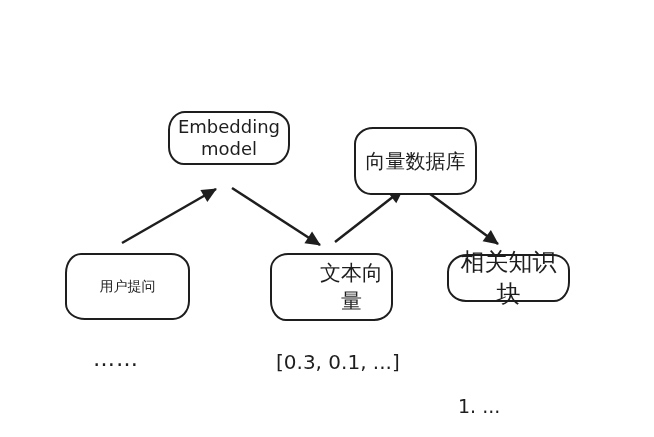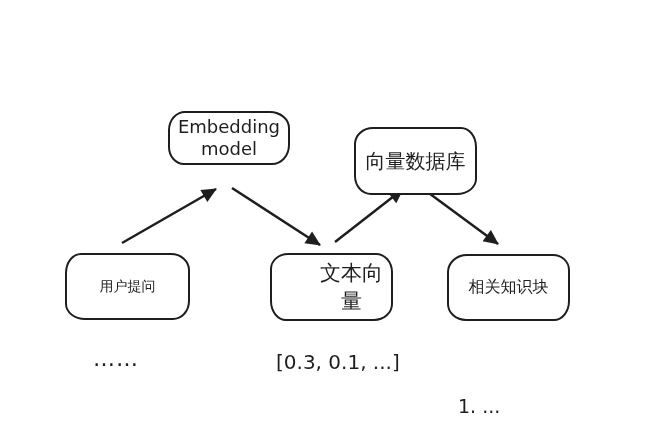--- a/index.html
+++ b/index.html
@@ -24,21 +24,21 @@
     justify-content: center;
     text-align: center;
     color: #1e1e1e;
     z-index: 2;
   }
   
   .node-embedding   { left:168px; top:111px; width:122px; height:54px; font-size:18px; line-height:1.25; border-radius:17px 20px 18px 16px / 19px 17px 20px 18px; padding:0 6px; }
   .node-vectordb    { left:354px; top:110px; width:123px; height:68px; font-size:20px; border-radius:19px 16px 20px 17px / 17px 20px 16px 19px;margin-top:17px; }
   .node-question    { left:65px;  top:253px; width:125px; height:67px; font-size:14px; border-radius:16px 19px 17px 20px / 20px 17px 19px 16px; }
   .node-textvector  { left:270px; top:253px; width:123px; height:68px; font-size:21px; border-radius:18px 17px 19px 16px / 16px 19px 17px 20px;padding-left:40px; }
-  .node-chunks      { left:447px; top:254px; width:123px; height:67px; font-size:16px; border-radius:20px 17px 16px 19px / 18px 16px 20px 17px; }
+  .node-chunks      { left:447px; top:254px; width:123px; height:48px; font-size:24px; border-radius:20px 17px 16px 19px / 18px 16px 20px 17px; }
 
   .arrows {
     position: absolute;
     left: 0; top: 0;
     width: 654px; height: 437px;
     z-index: 1;
   }
 
   .note {
     position: absolute;

